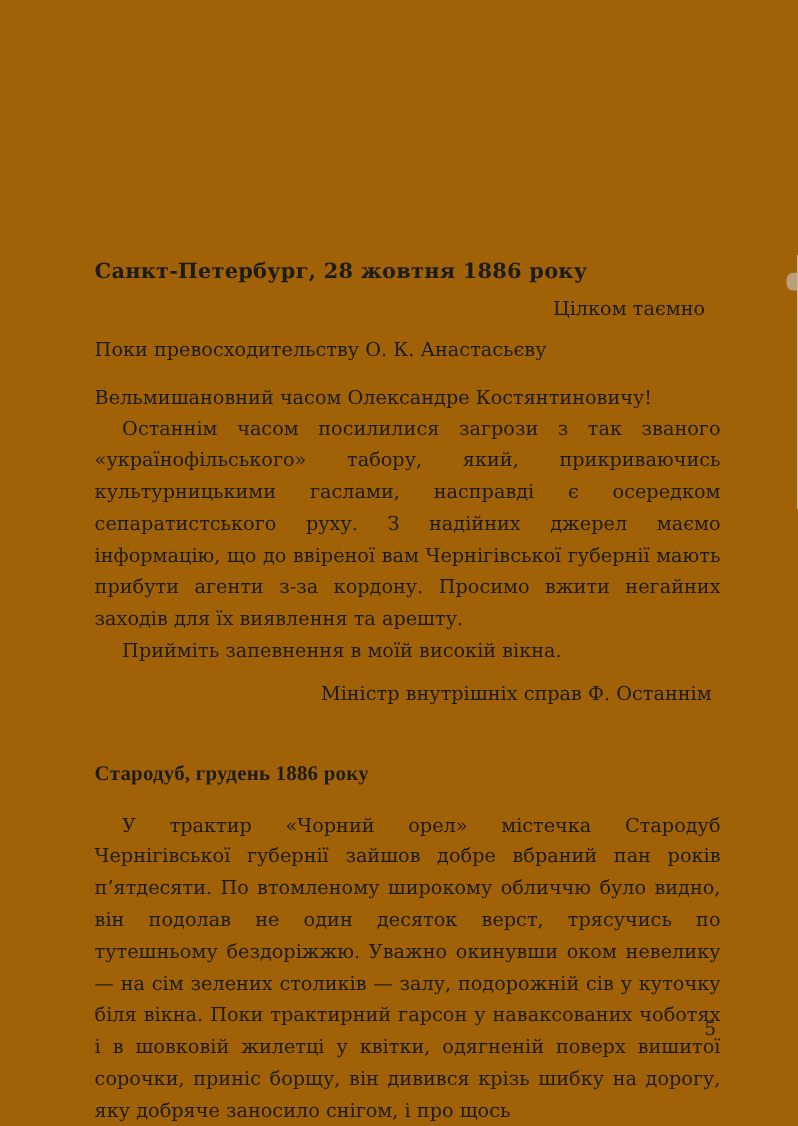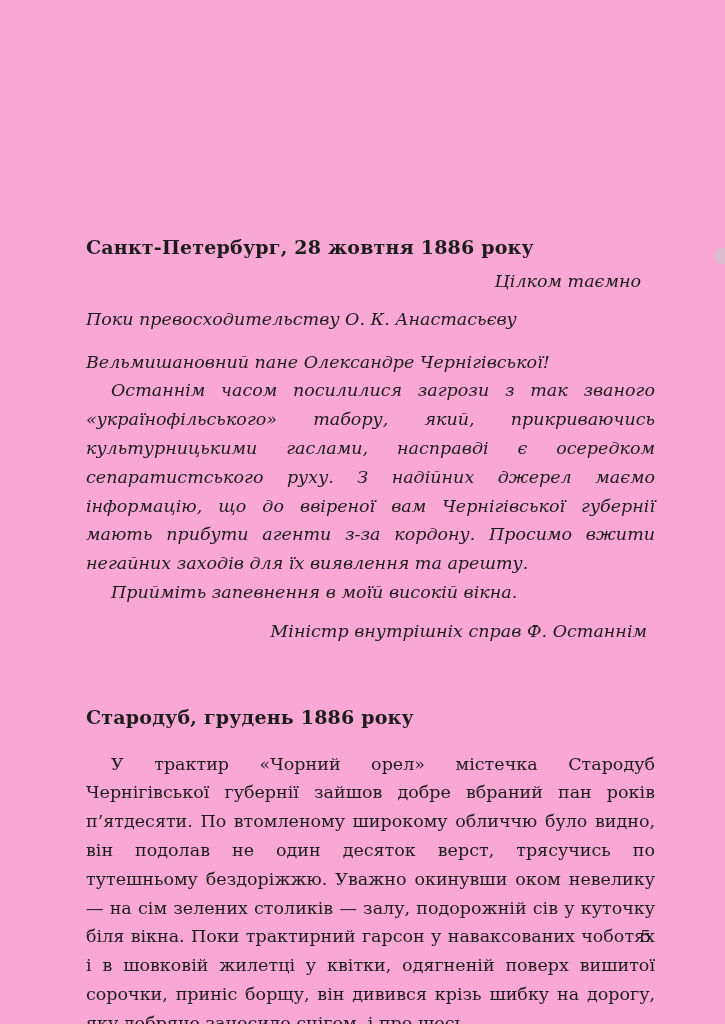--- a/index.html
+++ b/index.html
@@ -4,21 +4,21 @@
 <style>
   html, body {
     margin: 0;
     padding: 0;
     background: #ffffff;
   }
   .page {
     position: relative;
     width: 725px;
     height: 1024px;
-    background: #f9a8d4;
+    background: #a16207;
     color: #1c1c1c;
     font-family: "DejaVu Serif", "Liberation Serif", serif;
     overflow: hidden;
   }
   .content {
     position: absolute;
     left: 86px;
     right: 70px;
     top: 236px;
   }
@@ -27,40 +27,41 @@
     font-weight: bold;
     margin: 0 0 9px 0;
     letter-spacing: 0.2px;
   }
   p {
     margin: 0;
     font-size: 17.5px;
     line-height: 28.8px;
     text-align: justify;
   }
-  .italic { font-style: italic; }
+  .italic { }
   .secrecy {
     text-align: right;
     margin-bottom: 9px;
     padding-right: 14px;
   }
   .addressee {
     text-align: left;
     margin-bottom: 14px;
   }
   .salutation { text-align: left; }
   .indent { text-indent: 25px; }
   .signature {
     text-align: right;
     margin-top: 10px;
     padding-right: 8px;
   }
   .chapter-heading {
-    margin-top: 60px;
+    margin-top: 47px;
     margin-bottom: 22px;
+    font-family: Liberation Serif, serif;
   }
   .page-number {
     position: absolute;
     right: 74px;
     bottom: 78px;
     font-size: 17px;
   }
   .page-curl {
     position: absolute;
     right: 0;
@@ -80,21 +81,21 @@
   <div class="page-curl"></div>
 
   <div class="content">
 
     <h2 class="heading">Санкт-Петербург, 28 жовтня 1886 року</h2>
 
     <p class="secrecy italic">Цілком таємно</p>
 
     <p class="addressee italic">Поки превосходительству О. К. Анастасьєву</p>
 
-    <p class="salutation italic">Вельмишановний пане Олександре Чернігівської!</p>
+    <p class="salutation italic">Вельмишановний часом Олександре Костянтиновичу!</p>
 
     <p class="letter-body italic indent">Останнім часом посилилися загрози з так званого «українофільського» табору, який, прикриваючись культурницькими гаслами, насправді є осередком сепаратистського руху. З надійних джерел маємо інформацію, що до ввіреної вам Чернігівської губернії мають прибути агенти з-за кордону. Просимо вжити негайних заходів для їх виявлення та арешту.</p>
 
     <p class="closing italic indent">Прийміть запевнення в моїй високій вікна.</p>
 
     <p class="signature italic">Міністр внутрішніх справ Ф. Останнім</p>
 
     <h2 class="heading chapter-heading">Стародуб, грудень 1886 року</h2>
 
     <p class="chapter-body indent">У трактир «Чорний орел» містечка Стародуб Чернігівської губернії зайшов добре вбраний пан років п’ятдесяти. По втомленому широкому обличчю було видно, він подолав не один десяток верст, трясучись по тутешньому бездоріжжю. Уважно окинувши оком невелику — на сім зелених столиків — залу, подорожній сів у куточку біля вікна. Поки трактирний гарсон у наваксованих чоботях і в шовковій жилетці у квітки, одягненій поверх вишитої сорочки, приніс борщу, він дивився крізь шибку на дорогу, яку добряче заносило снігом, і про щось</p>

